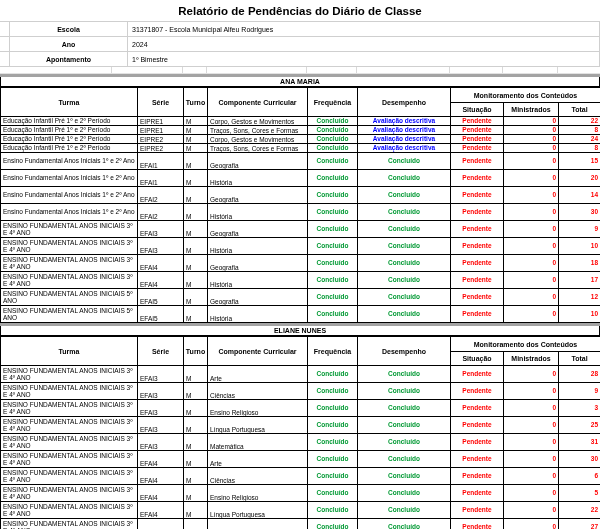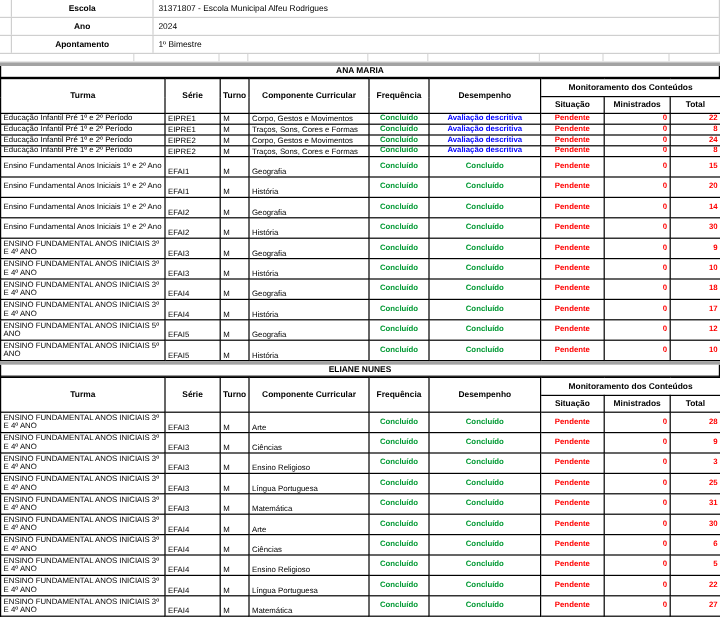--- a/index.html
+++ b/index.html
@@ -67,20 +67,21 @@
   col.w-desempenho { width: 93px; }
   col.w-situacao { width: 53px; }
   col.w-ministrados { width: 55px; }
   col.w-total { width: 42px; }
 </style>
 </head>
 <body>
 
 <div class="page">
 
+  <div class="title-row">Relatório de Pendências do Diário de Classe</div>
 
   <div class="info-grid">
     <div class="info-row">
       <div class="i-spacer"></div>
       <div class="i-label">Escola</div>
       <div class="i-value">31371807 - Escola Municipal Alfeu Rodrigues</div>
     </div>
     <div class="info-row">
       <div class="i-spacer"></div>
       <div class="i-label">Ano</div>

